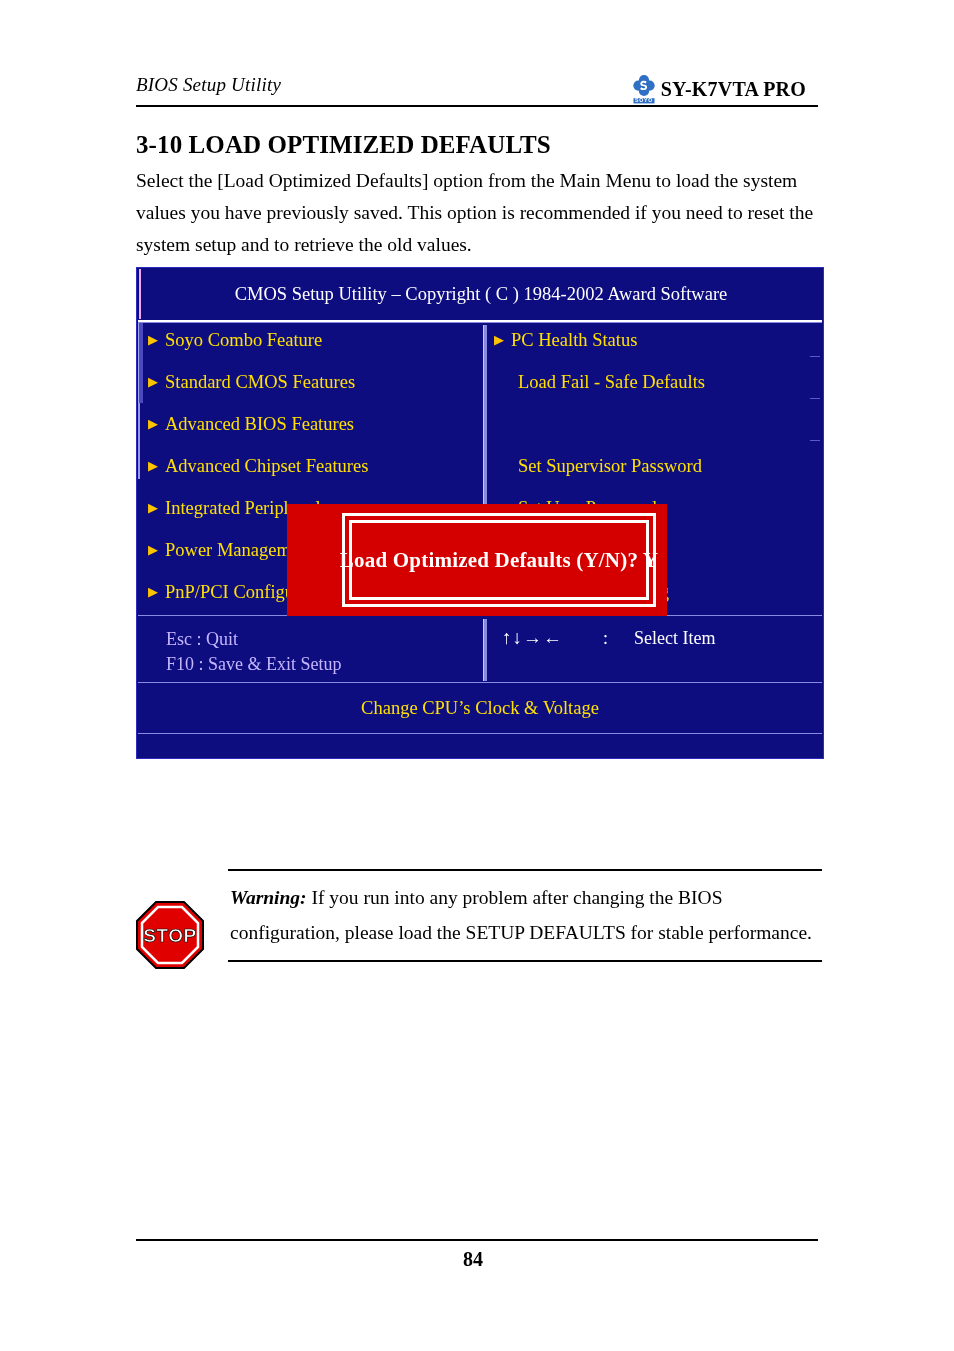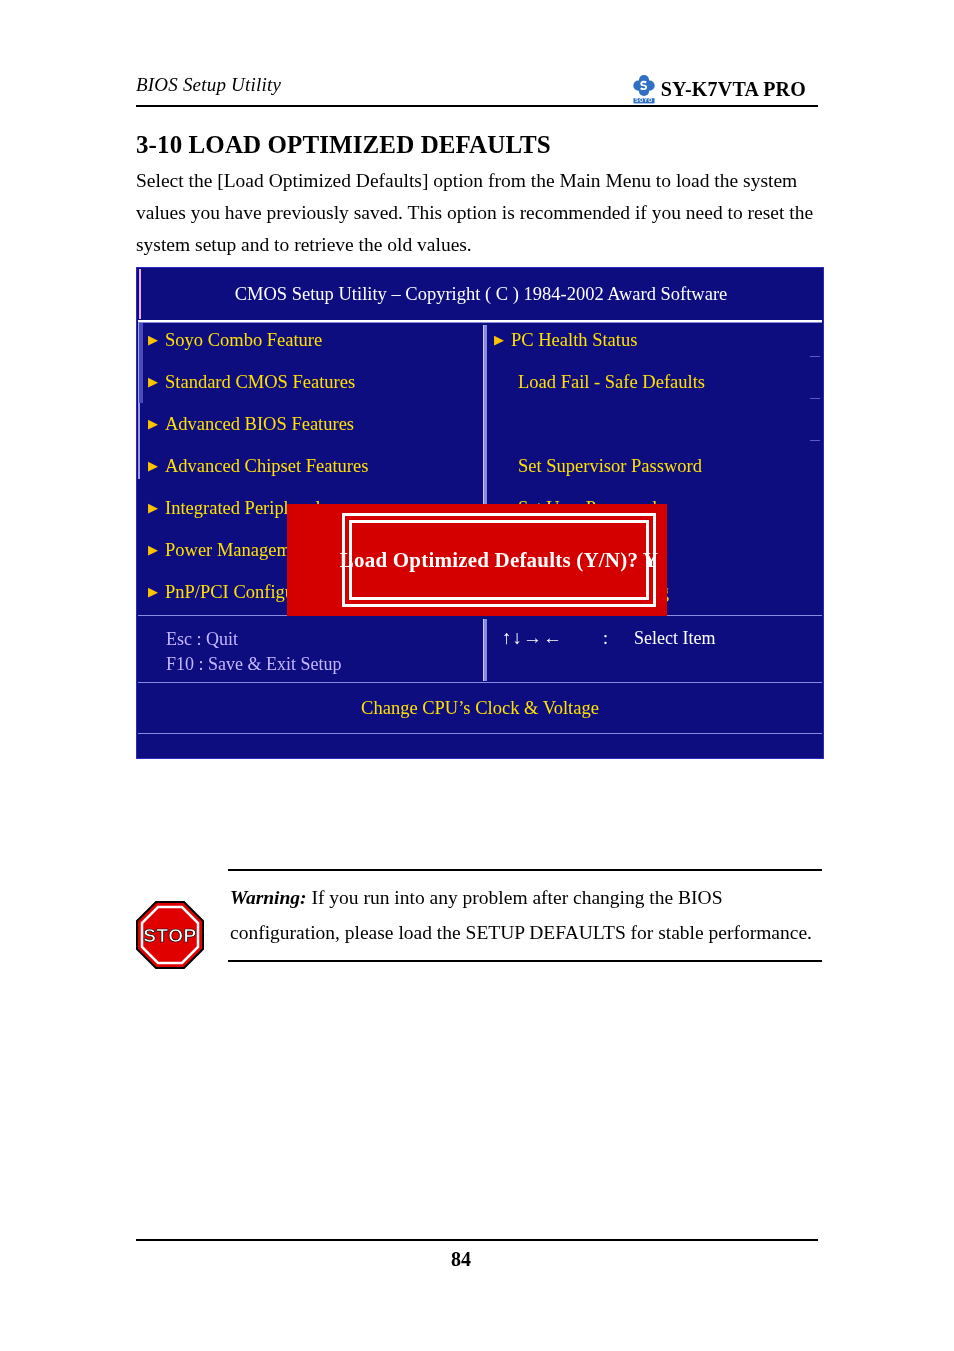--- a/index.html
+++ b/index.html
@@ -342,21 +342,21 @@
   .footer-rule {
     position: absolute;
     left: 136px;
     top: 1239px;
     width: 682px;
     height: 0;
     border-top: 2px solid #000;
   }
   .page-number {
     position: absolute;
-    left: 120px;
+    left: 132px;
     top: 1248px;
     width: 682px;
     text-align: center;
     font-size: 20px;
     font-weight: bold;
   }
 </style>
 </head>
 <body>
 

